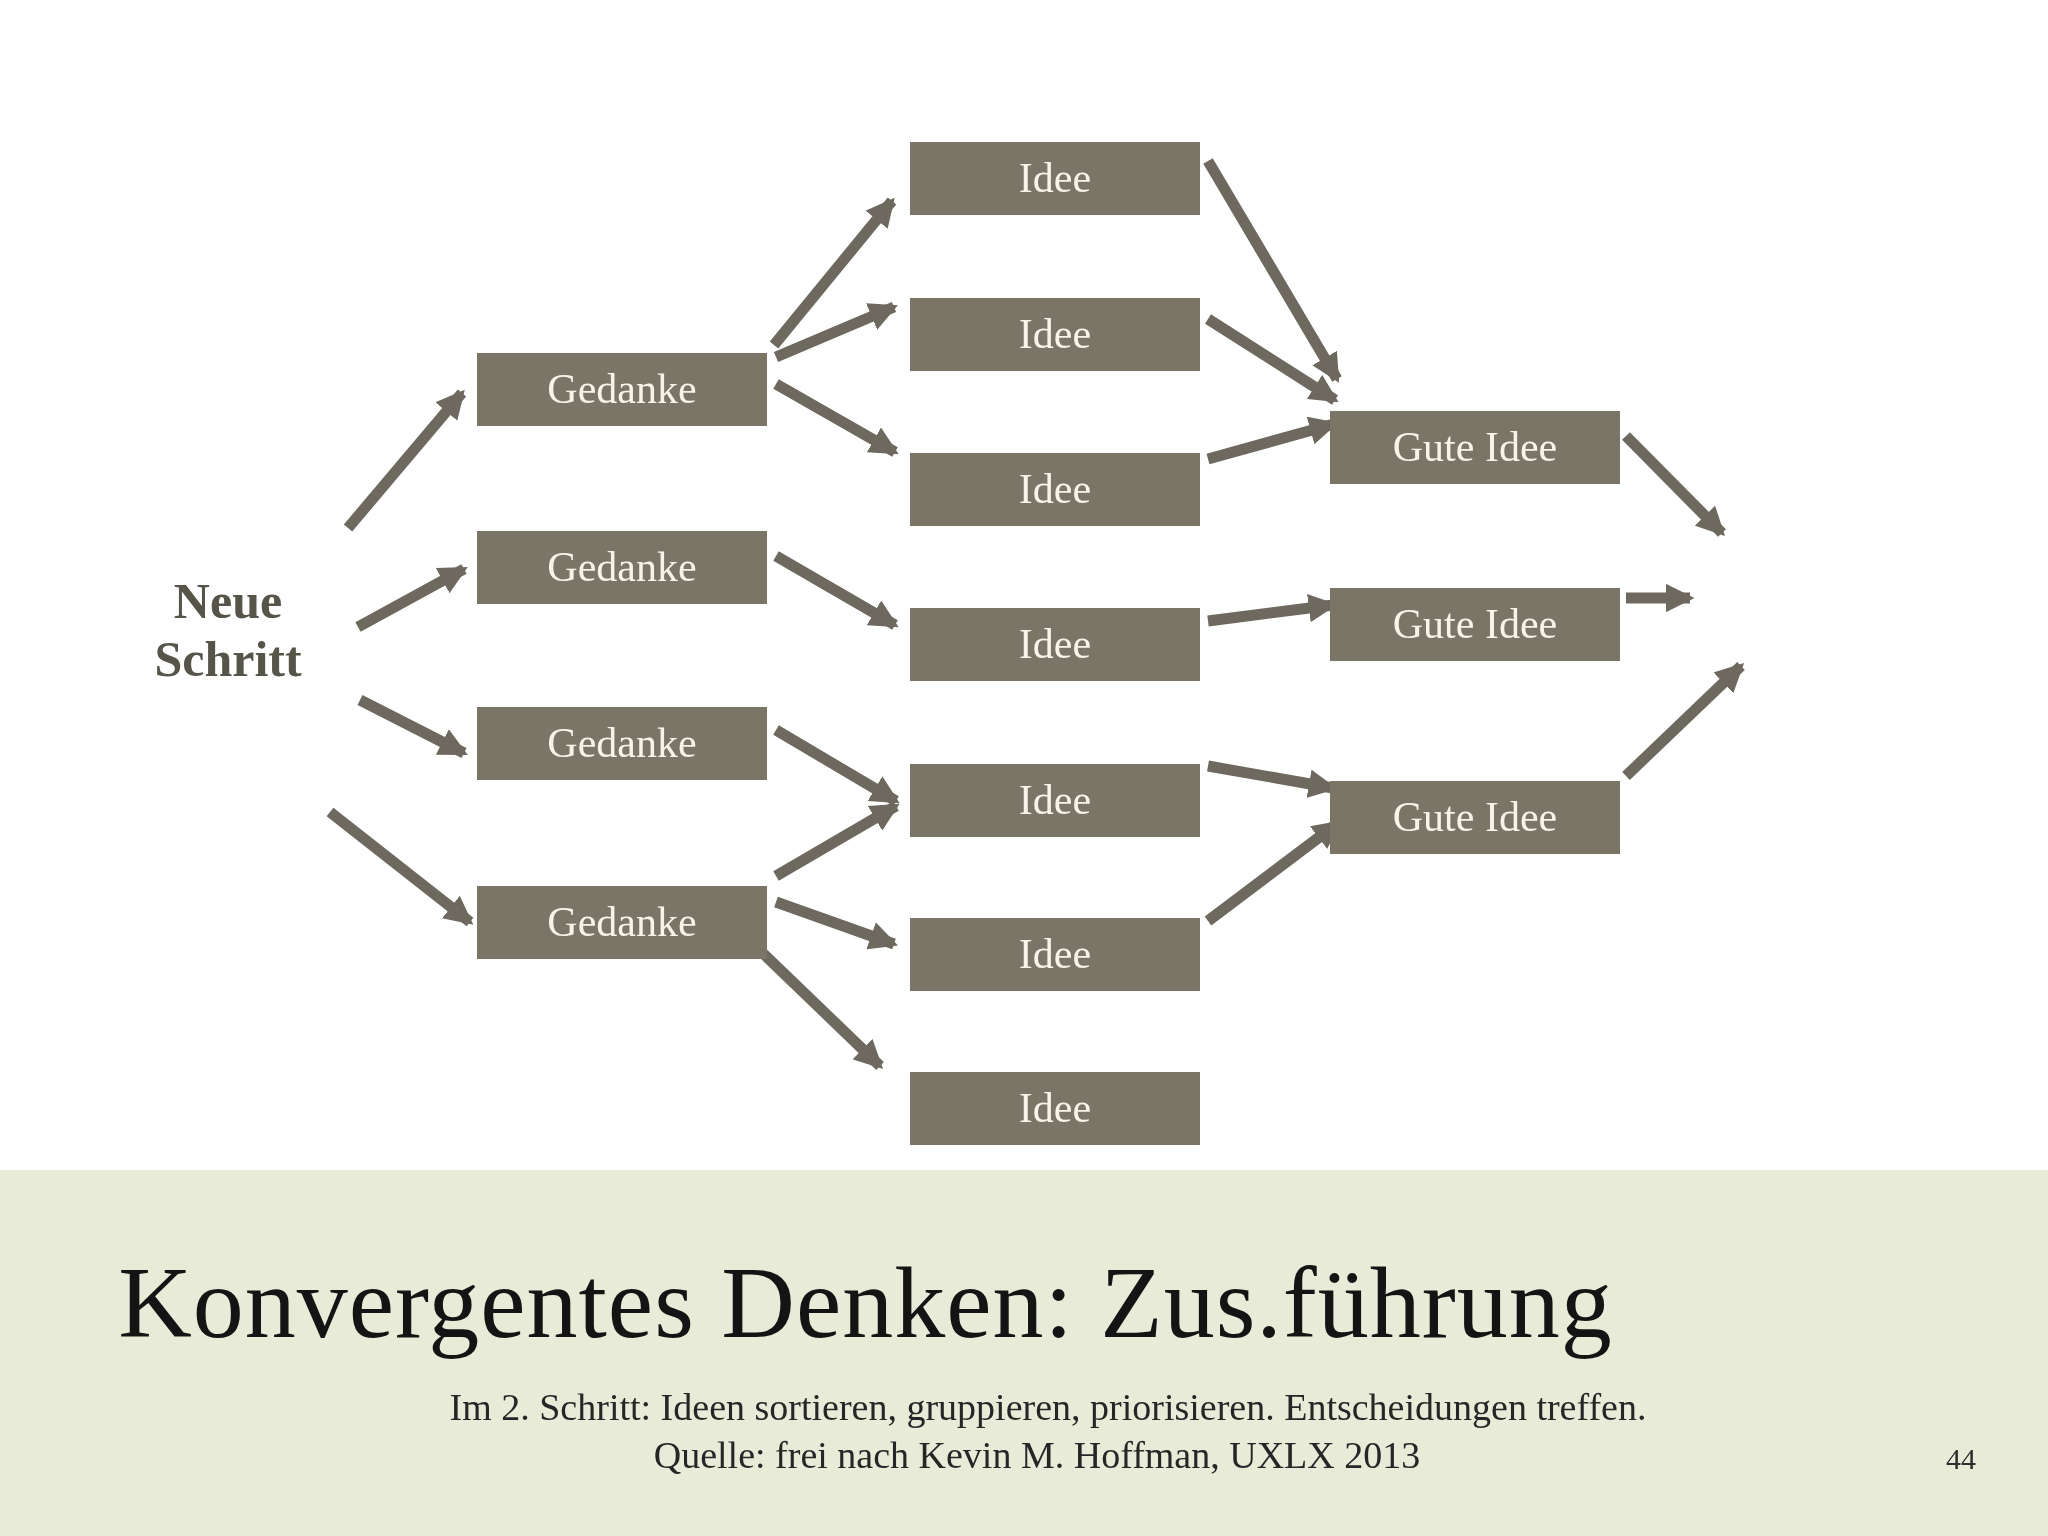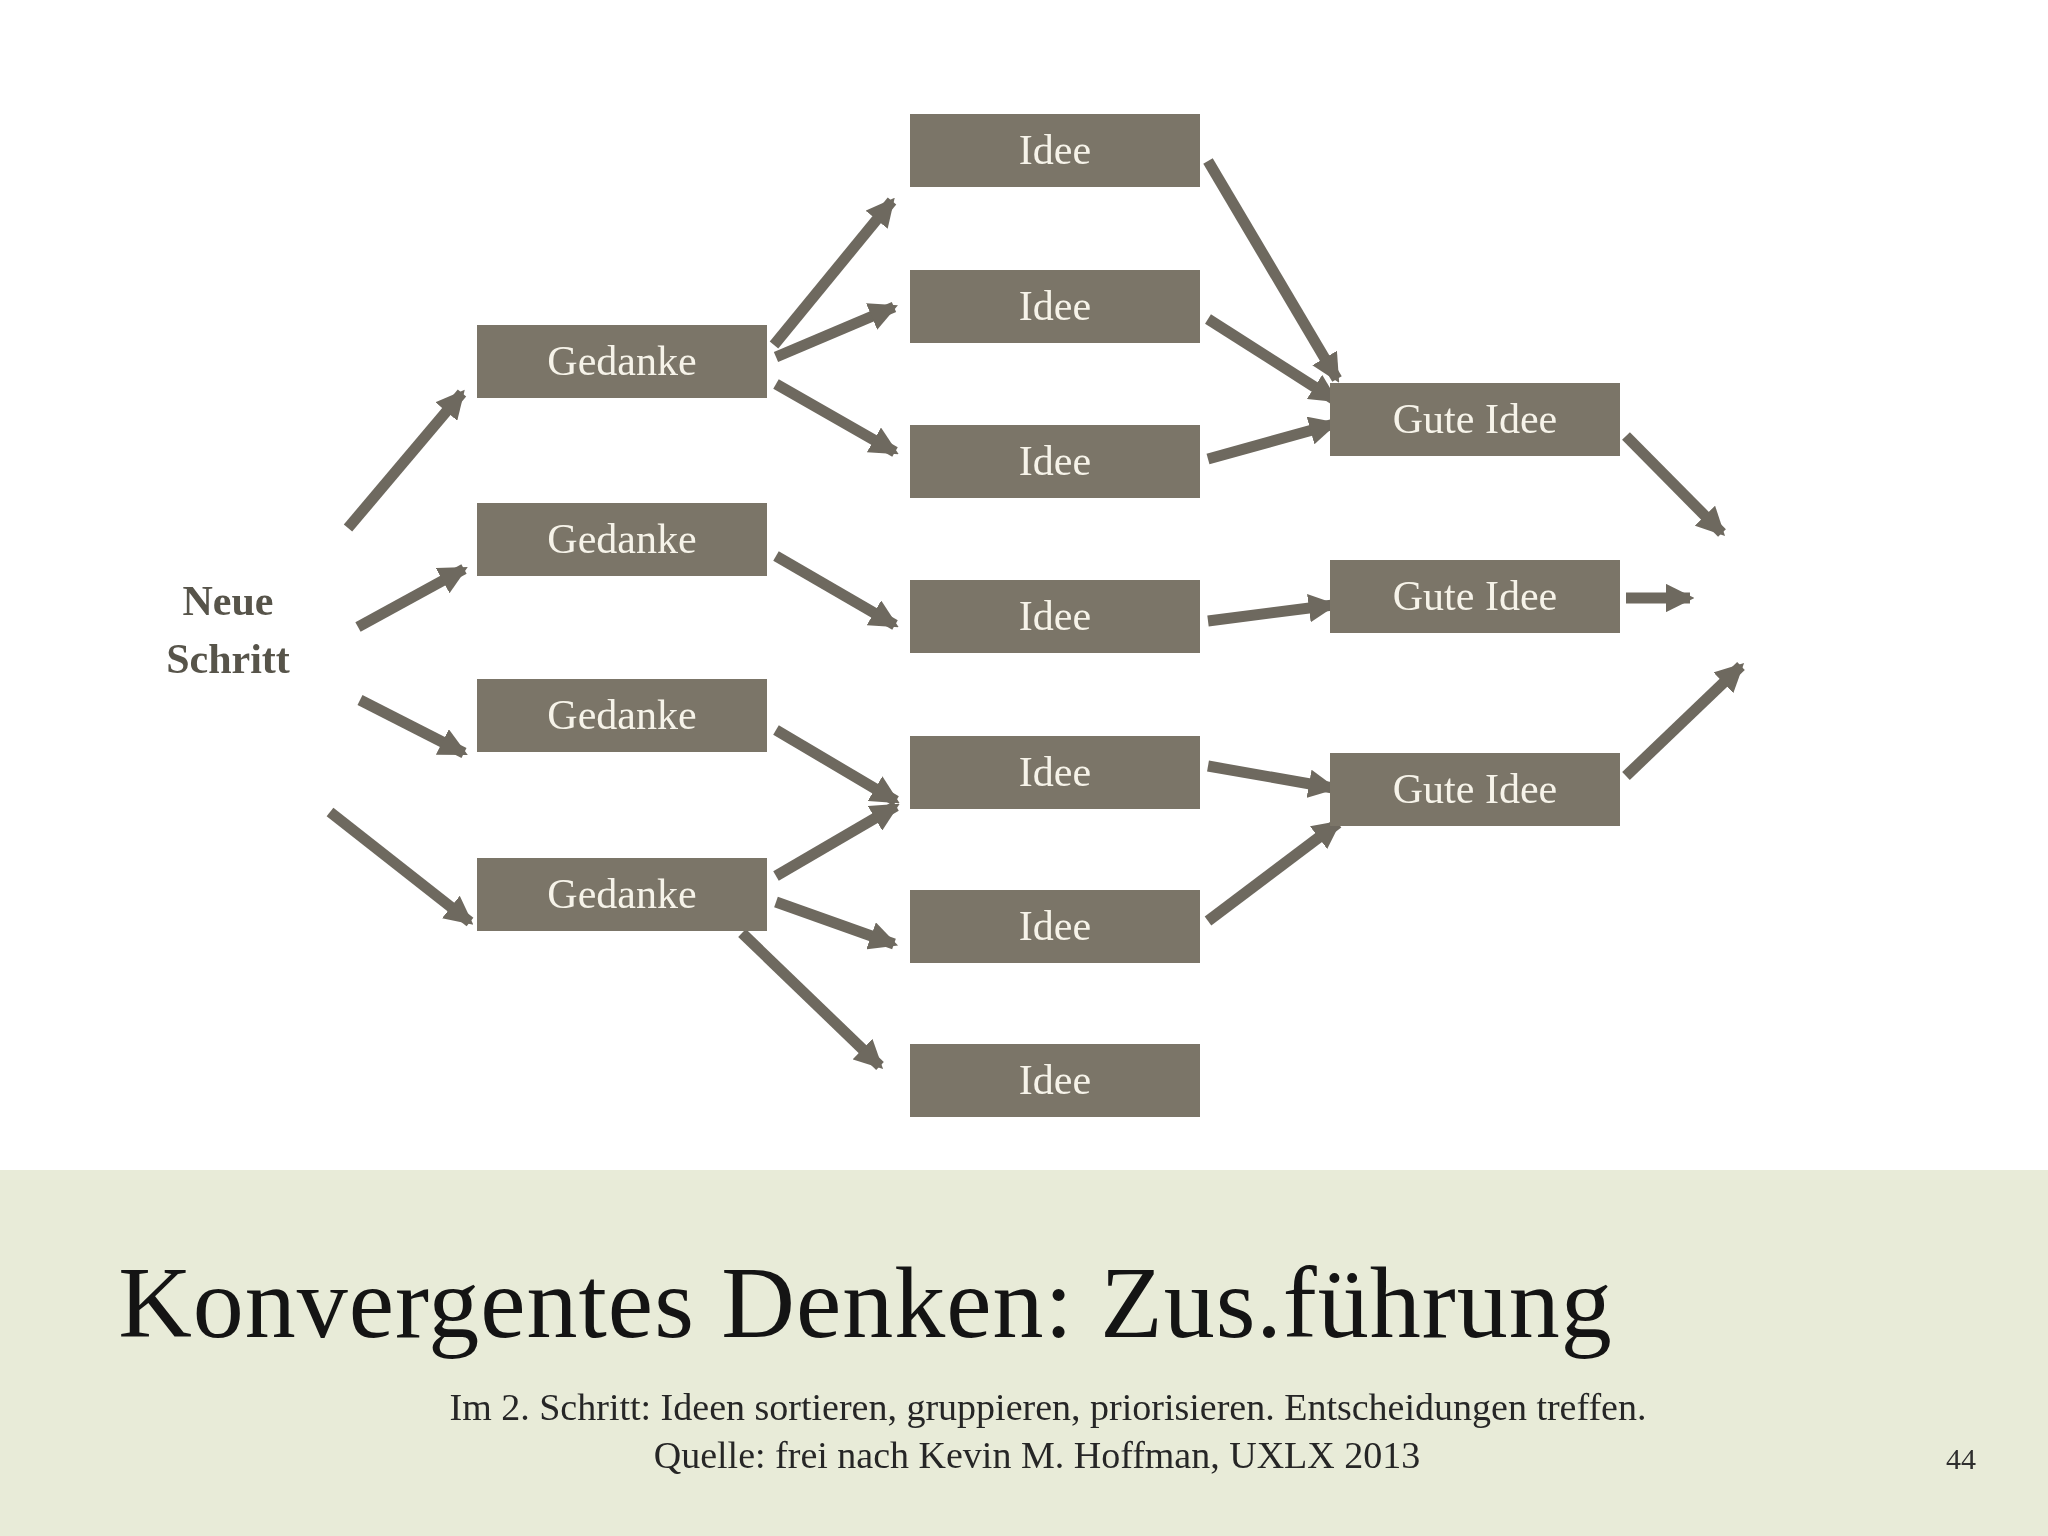--- a/index.html
+++ b/index.html
@@ -10,25 +10,25 @@
   }
   .slide{position:absolute;left:0;top:0;width:2048px;height:1536px;}
   .diagram-layer{position:absolute;left:0;top:0;width:2048px;height:1170px;}
   svg.arrows{position:absolute;left:0;top:0;}
   svg.arrows line{stroke:var(--arrow-color);stroke-width:11;}
   .ah{fill:var(--arrow-color);}
   .box{
     position:absolute;width:290px;height:73px;
     background:var(--box-fill);color:var(--box-text);
     display:flex;align-items:center;justify-content:center;
-    font-size:42px;line-height:73px;white-space:nowrap;
+    font-size:42px;line-height:73px;white-space:nowrap;margin-top:28px;
   }
   .biglabel{
     position:absolute;text-align:center;color:var(--label-text);
-    font-weight:bold;font-size:42px;line-height:58px;white-space:nowrap;
+    font-weight:bold;font-size:50px;line-height:58px;white-space:nowrap;
   }
   .footer{
     position:absolute;left:0;top:1170px;width:2048px;height:366px;
     background:var(--footer-bg);
   }
   .slide-title{
     position:absolute;left:0;top:1248px;width:1731px;
     text-align:center;font-size:102px;line-height:110px;
     color:var(--title-text);letter-spacing:1px;white-space:nowrap;
   }

